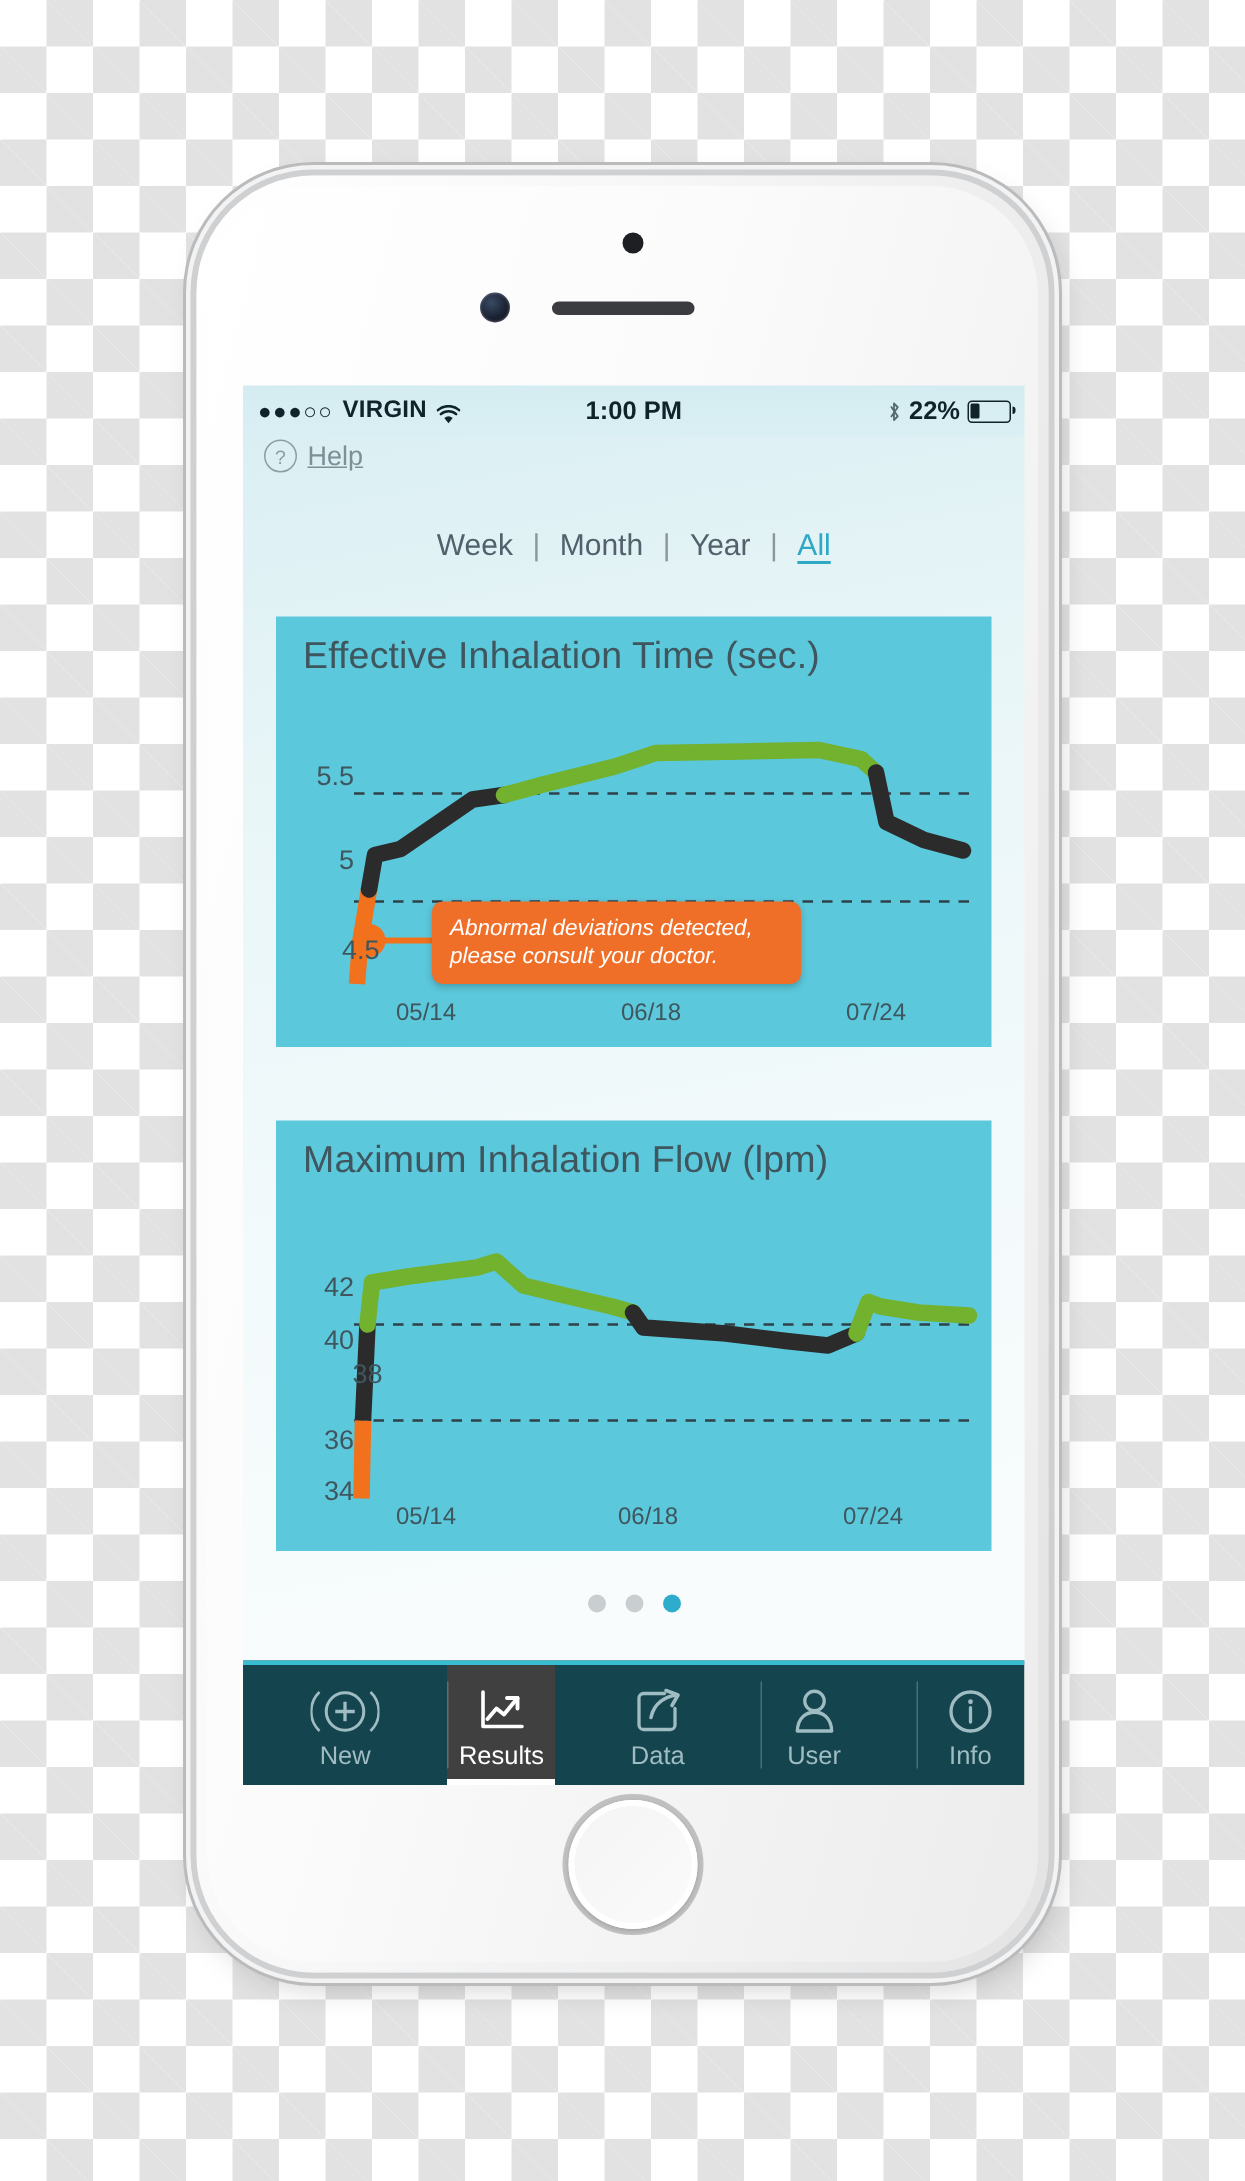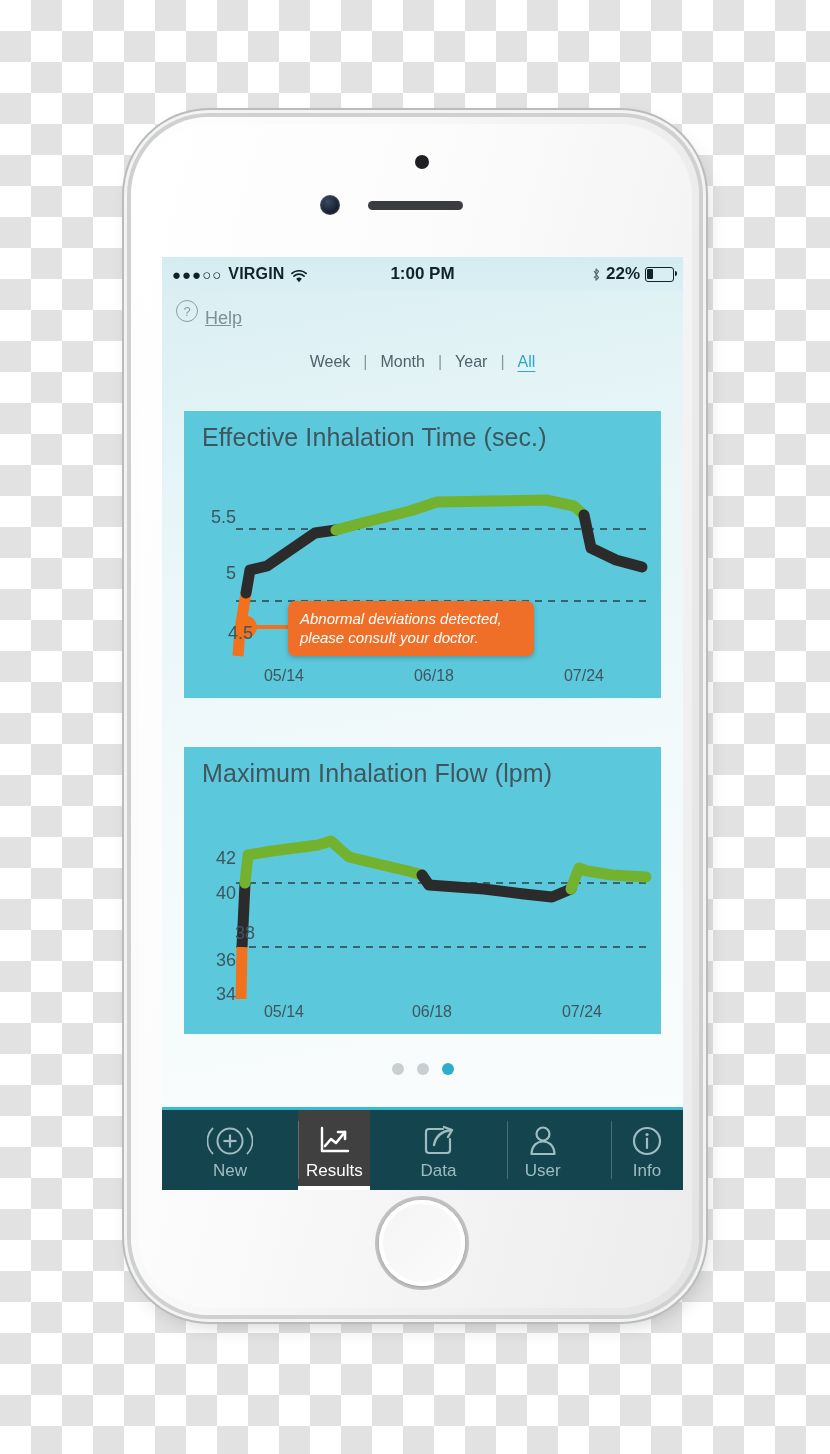--- a/index.html
+++ b/index.html
@@ -144,33 +144,32 @@
     border: 1.6px solid #8d9ea3;
     color: #8d9ea3;
     font-size: 13px;
     display: flex; align-items: center; justify-content: center;
     font-family: "Liberation Sans", sans-serif;
   }
   #help-label {
     font-size: 18px;
     color: #7d9096;
     text-decoration: underline;
-    margin-top: 15px;
   }
 
   
   #period-row {
     position: absolute;
     left: 0; right: 0;
     top: 96px;
     display: flex;
     align-items: baseline;
     justify-content: center;
     gap: 13px;
-    font-size: 16px;
+    font-size: 20px;
     color: #52616b;
   }
   .period-item { cursor: pointer; }
   .period-item.active {
     color: #2ea8c4;
     text-decoration: underline;
     text-underline-offset: 4px;
   }
   .period-sep { color: #8b979c; }
 
@@ -377,21 +376,21 @@
 
           <polyline points="61,136 64,108 88,104 134,98 147,94 165,110 194,117 224,124 238,128" fill="none" stroke="#72b22f" stroke-width="11" stroke-linejoin="round" stroke-linecap="round"></polyline>
 
           <polyline points="238,128 245,138 300,142 340,147 368,150 387,142" fill="none" stroke="#2b2b2b" stroke-width="11" stroke-linejoin="round" stroke-linecap="round"></polyline>
 
           <polyline points="387,142 395,121 403,124 428,128 462,130" fill="none" stroke="#72b22f" stroke-width="11" stroke-linejoin="round" stroke-linecap="round"></polyline>
         </svg>
 
         <div class="ytick" style="left:0px; top:101px; width:52px;">42</div>
         <div class="ytick" style="left:0px; top:136px; width:52px;">40</div>
-        <div class="ytick" style="left:0px; top:176px; width:71px;">38</div>
+        <div class="ytick" style="left:0px; top:159px; width:71px;">38</div>
         <div class="ytick" style="left:0px; top:203px; width:52px;">36</div>
         <div class="ytick" style="left:0px; top:237px; width:52px;">34</div>
 
         <div class="xtick" style="left:55px;  top:256px; width:90px;">05/14</div>
         <div class="xtick" style="left:203px; top:256px; width:90px;">06/18</div>
         <div class="xtick" style="left:353px; top:256px; width:90px;">07/24</div>
       </div>
 
       <div id="page-dots">
         <span class="dot"></span>

